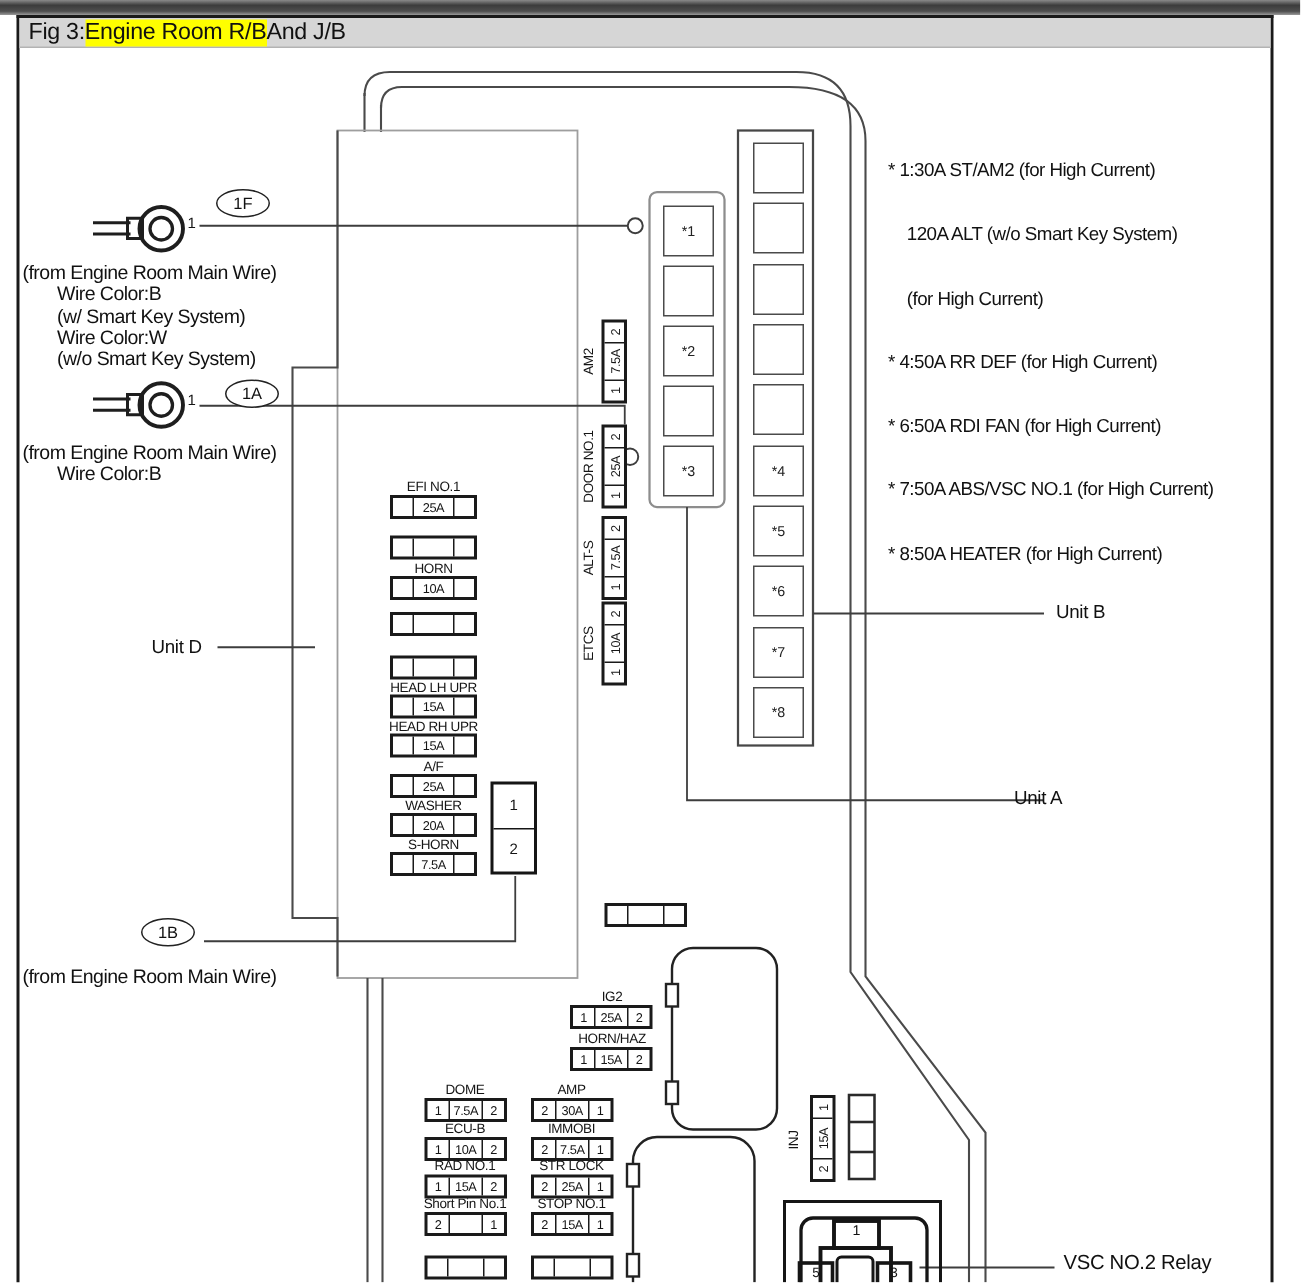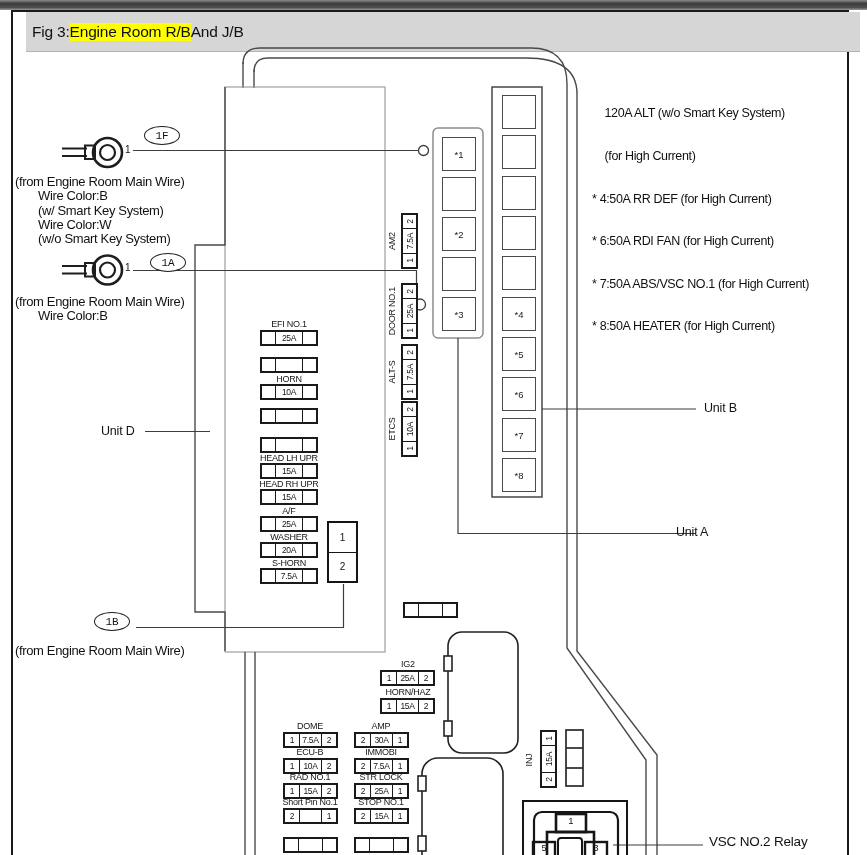--- a/index.html
+++ b/index.html
@@ -2,21 +2,21 @@
 <html><head>
 <meta charset="utf-8">
 <style>
   html,body{margin:0;padding:0;background:#fff;}
   #stage{position:relative;width:867px;height:855px;overflow:hidden;background:#fff;
          font-family:"Liberation Sans","DejaVu Sans",sans-serif;}
   .topband{position:absolute;left:0;top:0;width:867px;height:10px;
            background:linear-gradient(#8a8a8a,#3c3c3c 35%,#4f4f4f 75%,#9a9a9a);}
   .frame{position:absolute;left:11px;top:10px;width:834px;height:845px;
          border:2px solid #1a1a1a;border-bottom:none;background:#fff;}
-  .titlebar{position:absolute;left:26px;top:12px;width:834px;height:40px;background:#d6d6d6;
+  .titlebar{position:absolute;left:13px;top:12px;width:834px;height:20px;background:#d6d6d6;
             border-bottom:1px solid #b3b3b3;font-size:15.5px;color:#111;
             display:flex;align-items:center;padding-left:6px;box-sizing:border-box;letter-spacing:-0.2px;}
   .hl{background:#ffff00;}
   svg.lines{position:absolute;left:0;top:0;pointer-events:none;}
   .t{position:absolute;color:#151515;}
   .flabel{position:absolute;width:84px;text-align:center;font-size:9px;letter-spacing:-0.25px;
           white-space:nowrap;color:#151515;}
   .fuse{position:absolute;display:flex;height:16px;width:58px;border:2px solid #1a1a1a;background:#fff;
         box-sizing:border-box;align-items:stretch;}
   .fuse span{display:flex;align-items:center;justify-content:center;font-size:8.5px;color:#151515;
@@ -24,21 +24,21 @@
   .fc1{width:13px;border-right:1.5px solid #1a1a1a;}
   .fc2{flex:1;}
   .fc3{width:13px;border-left:1.5px solid #1a1a1a;}
   .pin .fc1,.pin .fc3{width:14px;}
   .vfuse{width:56px;height:17px;transform:rotate(-90deg);transform-origin:0 0;}
   .vlabel{position:absolute;width:56px;height:12px;transform:rotate(-90deg);transform-origin:0 0;
           font-size:9px;text-align:center;letter-spacing:-0.25px;color:#151515;white-space:nowrap;}
   .usq{position:absolute;width:32px;height:32px;border:1.6px solid #4a4a4a;background:#fff;
        display:flex;align-items:center;justify-content:center;font-size:9.5px;color:#222;}
   .oval{position:absolute;width:34px;height:17px;border:1.7px solid #222;border-radius:50%;
-        display:flex;align-items:center;justify-content:center;font-size:11px;background:#fff;color:#111;font-family:Liberation Mono, monospace;}
+        display:flex;align-items:center;justify-content:center;font-size:11px;background:#fff;color:#111;}
   .desc{position:absolute;font-size:13px;line-height:14.3px;color:#111;letter-spacing:-0.35px;white-space:nowrap;}
   .desc .ind{padding-left:23px;}
   .unitlabel{position:absolute;font-size:12.5px;color:#111;letter-spacing:-0.2px;white-space:nowrap;}
   .notes{position:absolute;left:592px;top:78px;font-size:12.5px;line-height:14.2px;color:#111;
          letter-spacing:-0.35px;white-space:pre;}
   .rbox{position:absolute;left:327px;top:521px;width:31px;height:62px;border:2.2px solid #151515;
         background:#fff;box-sizing:border-box;display:flex;flex-direction:column;}
   .rbox div{flex:1;display:flex;align-items:center;justify-content:center;font-size:10px;color:#151515;}
   .rbox div:first-child{border-bottom:1.5px solid #151515;}
   .vscpin{position:absolute;text-align:center;font-size:9.5px;color:#111;}
@@ -148,20 +148,21 @@
   <div class="desc" style="left:15px;top:644px">
     <div>(from Engine Room Main Wire)</div>
   </div>
 
   <div class="unitlabel" style="left:101px;top:424px">Unit D</div>
   <div class="unitlabel" style="left:704px;top:401px">Unit B</div>
   <div class="unitlabel" style="left:676px;top:525px">Unit A</div>
   <div class="unitlabel" style="left:709px;top:834px;font-size:13.5px">VSC NO.2 Relay</div>
 
   <div class="notes">
+    <div>* 1:30A ST/AM2 (for High Current)</div>
     <div>    120A ALT (w/o Smart Key System)</div>
     <div>    (for High Current)</div>
     <div>* 4:50A RR DEF (for High Current)</div>
     <div>* 6:50A RDI FAN (for High Current)</div>
     <div>* 7:50A ABS/VSC NO.1 (for High Current)</div>
     <div>* 8:50A HEATER (for High Current)</div>
   </div>
 
   <div class="flabel" style="left:247px;top:319px">EFI NO.1</div>
   <div class="fuse" style="left:260px;top:330px">

